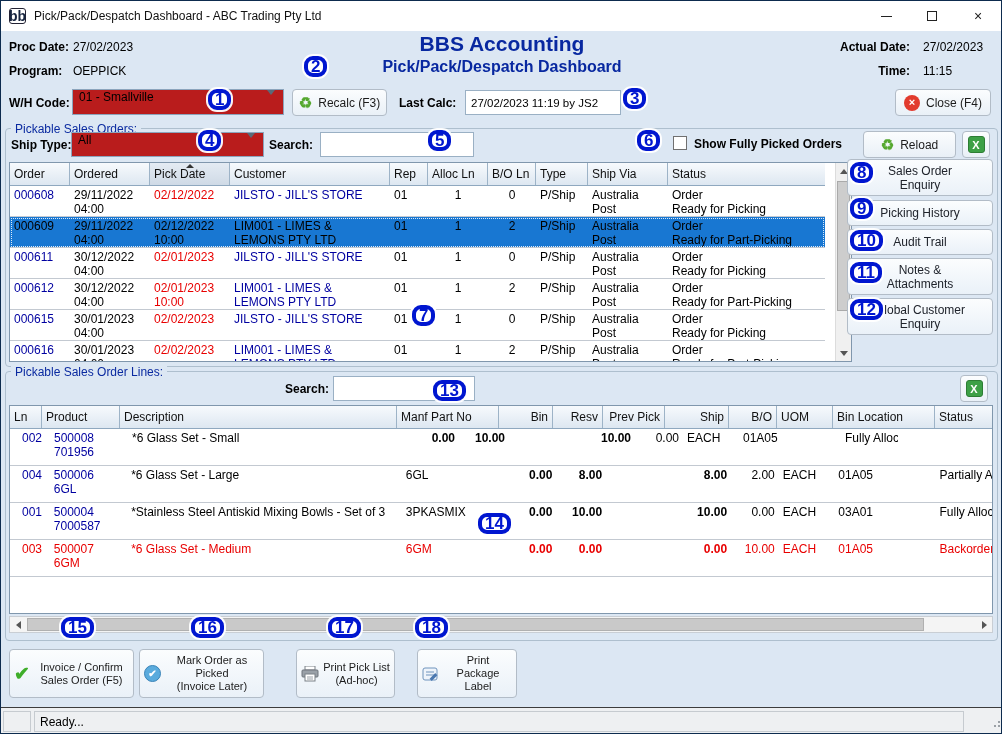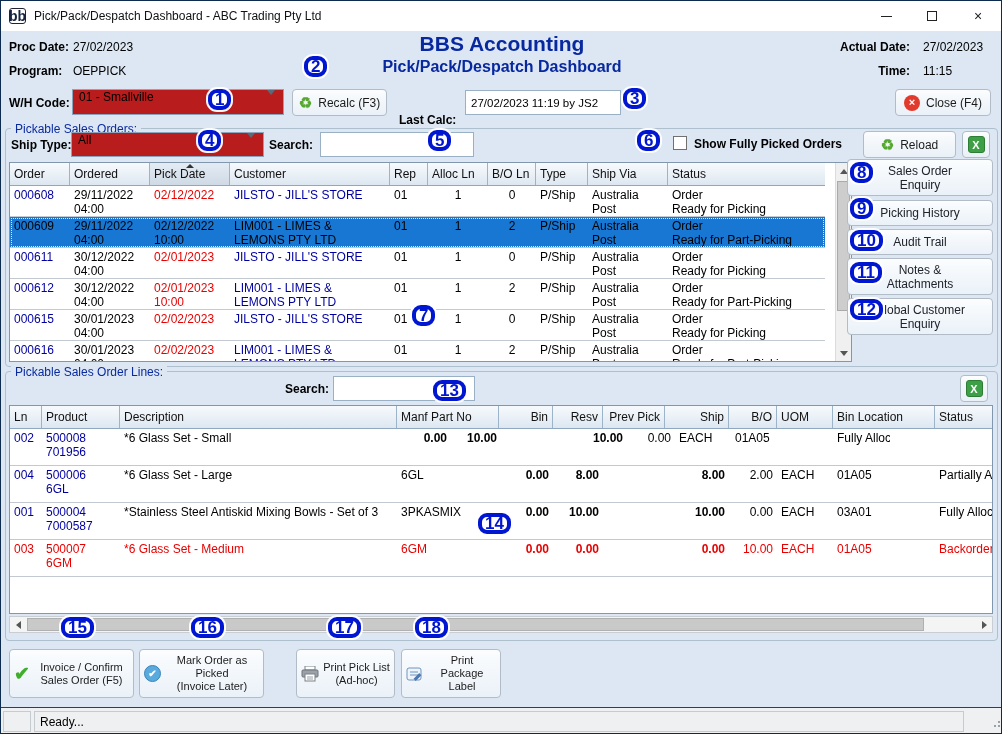--- a/index.html
+++ b/index.html
@@ -42,21 +42,21 @@
   .group{position:absolute;border:1px solid #aebfce;border-radius:4px;}
   .group-label{position:absolute;background:#dce7f3;color:#0a2aa0;font-size:12px;padding:0 4px;white-space:nowrap;}
   
   .grid{position:absolute;background:#fff;border:1px solid #8097ad;overflow:hidden;}
   .gh{display:flex;background:linear-gradient(#f7fafd,#dde7f1);border-bottom:1px solid #8fa8bf;height:23px;}
   .hc{position:relative;font-size:12px;color:#111;padding:4px 4px 0 4px;border-right:1px solid #9db3c7;white-space:nowrap;overflow:hidden;}
   .hc.pressed{background:linear-gradient(#e4ebf3,#cfdae6);}
   .hc .sort-asc{position:absolute;top:1px;left:50%;margin-left:-4px;width:0;height:0;border-left:4px solid transparent;border-right:4px solid transparent;border-bottom:4px solid #333;}
   .tr{display:flex;border-bottom:1px solid #c3c9d1;background:#fff;}
   .orows .tr{height:31px;}
-  .lrows .tr{height:37px;}
+  .lrows .tr{height:37px;padding-left:8px;}
   .td{font-size:12px;color:#000;padding:2px 4px;white-space:pre-line;overflow:hidden;line-height:14px;}
   .navy{color:#0000a0;}
   .red{color:#e80000;}
   .rt{text-align:right;}
   .ct{text-align:center;}
   .bd{font-weight:bold;}
   .nw{white-space:nowrap;}
   .tr.sel{background:#1877d2;outline:1px dotted #dbe9f7;outline-offset:-2px;}
   .tr.sel .td{color:#000000;}
   .tr.err .td{color:#e80000;}
@@ -125,21 +125,21 @@
 
   <div class="lbl" style="left:8px;top:95px;">W/H Code:</div>
   <div class="combo" style="left:71px;top:88px;width:212px;height:26px;">
     <span>01 - Smallville</span>
     <span class="chev"></span>
   </div>
   <div class="btn" style="left:291px;top:88px;width:95px;height:27px;">
     <span class="ico-recycle">♻</span>
     <span>Recalc (F3)</span>
   </div>
-  <div class="lbl" style="left:398px;top:112px;">Last Calc:</div>
+  <div class="lbl" style="left:398px;top:95px;">Last Calc:</div>
   <div class="field" style="left:464px;top:89px;width:156px;height:25px;">
     <span>27/02/2023 11:19 by JS2</span>
   </div>
   <div class="btn" style="left:894px;top:88px;width:96px;height:27px;">
     <span class="ico-close">×</span>
     <span>Close (F4)</span>
   </div>
 
   <div class="group" style="left:4px;top:127px;width:993px;height:239px;"></div>
   <div class="group-label" style="left:10px;top:121px;">Pickable Sales Orders:</div>
@@ -406,21 +406,21 @@
           <rect x="4" y="0" width="10" height="4" fill="#fff" stroke="#7a8187"></rect>
           <rect x="1" y="4" width="16" height="7" rx="1" fill="#9aa1a8" stroke="#6e757c"></rect>
           <rect x="4" y="8" width="10" height="7" fill="#fff" stroke="#7a8187"></rect>
           <line x1="6" y1="11" x2="12" y2="11" stroke="#9aa1a8"></line>
           <line x1="6" y1="13" x2="12" y2="13" stroke="#9aa1a8"></line>
         </svg>
     </span>
     <span class="btxt">Print Pick List
 (Ad-hoc)</span>
   </div>
-  <div class="bbtn" style="left:400px;width:100px;">
+  <div class="bbtn" style="left:416px;width:100px;">
     <span style="display:flex;">
       <svg width="18" height="16" viewBox="0 0 18 16">
           <rect x="1" y="2" width="14" height="12" rx="2" fill="#eef4fb" stroke="#6f94bd"></rect>
           <line x1="4" y1="6" x2="12" y2="6" stroke="#6f94bd"></line>
           <line x1="4" y1="9" x2="12" y2="9" stroke="#6f94bd"></line>
           <rect x="10" y="7" width="3" height="8" transform="rotate(45 11.5 11)" fill="#4a78b0"></rect>
         </svg>
     </span>
     <span class="btxt">Print Package
 Label</span>

